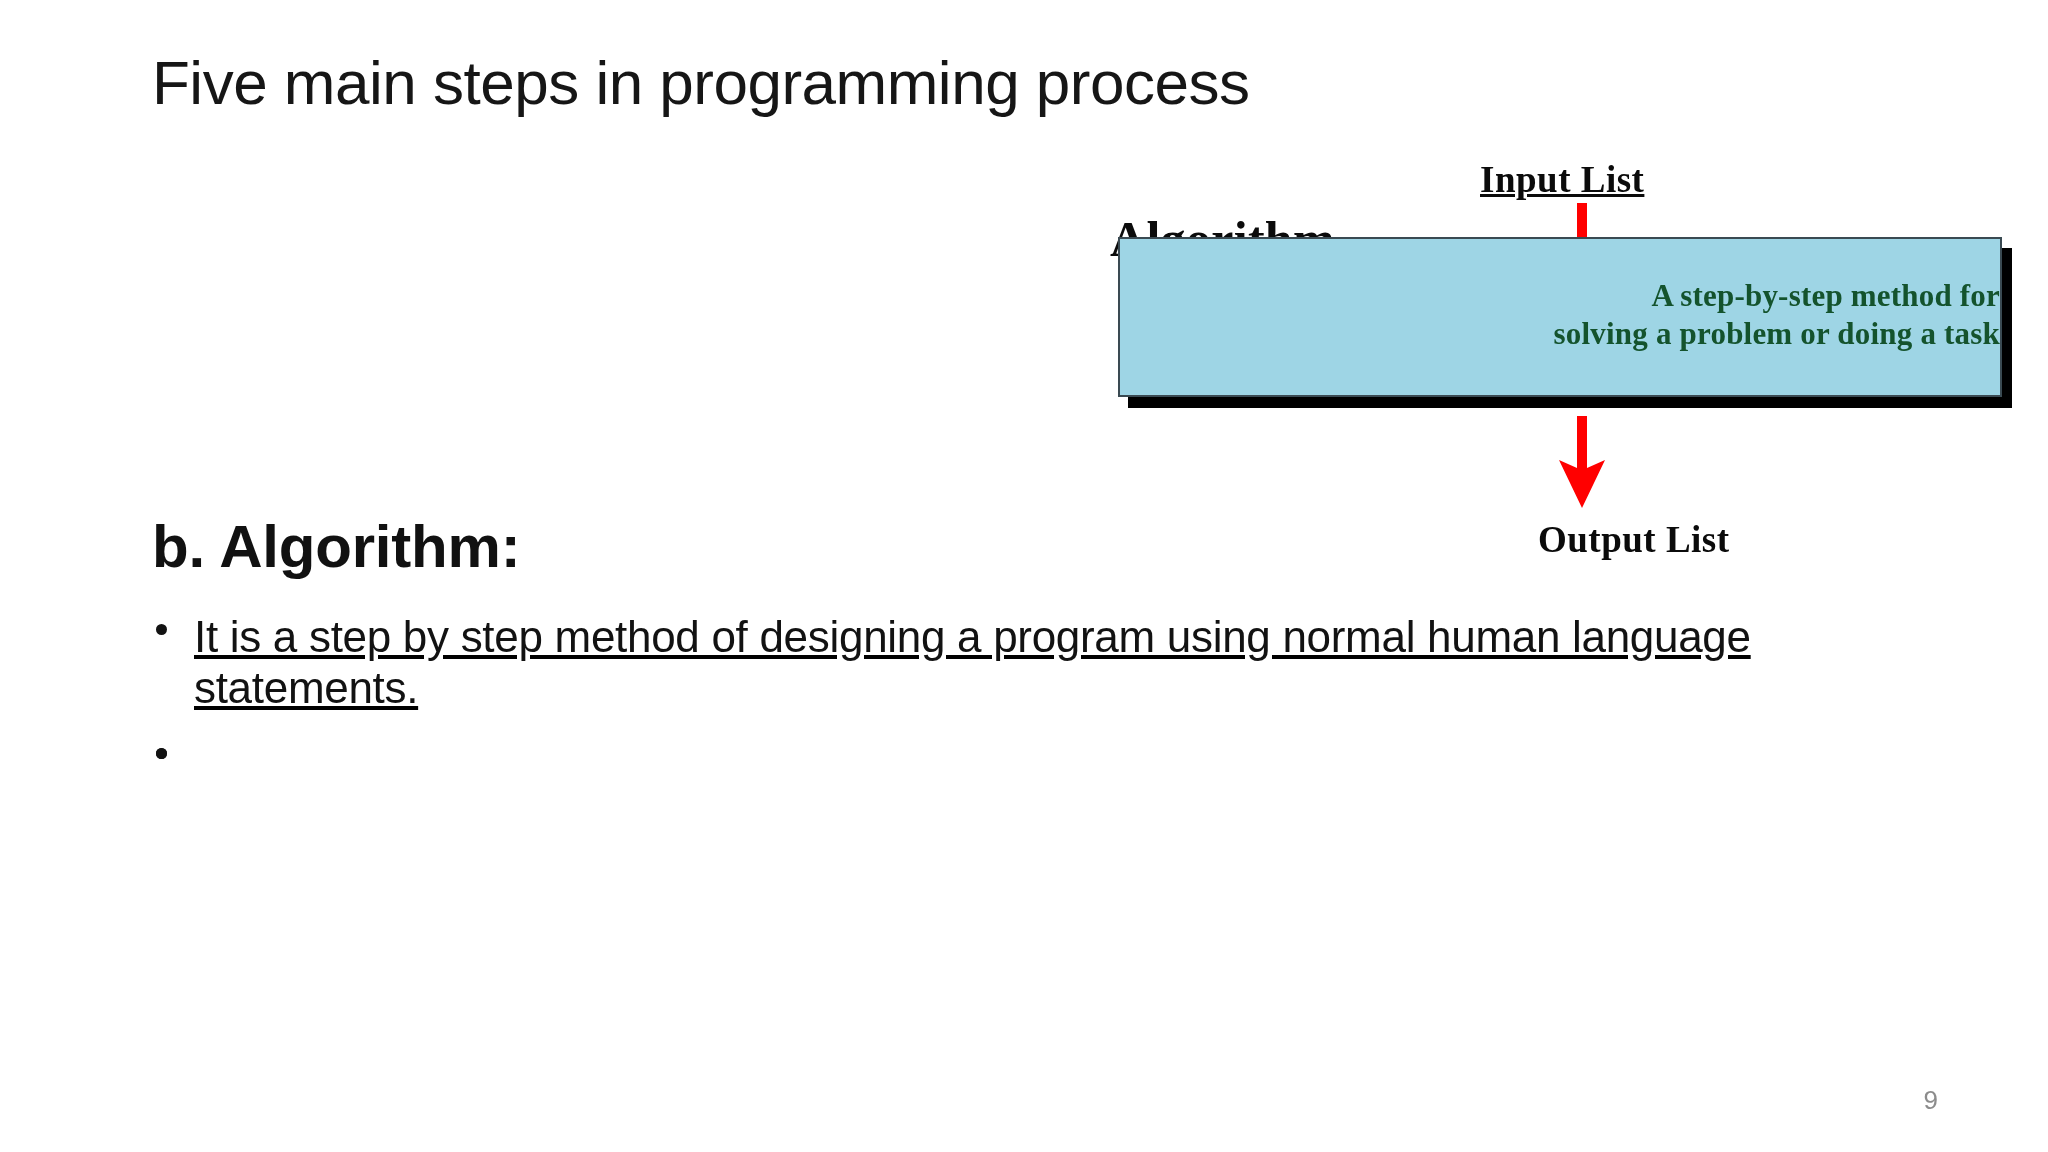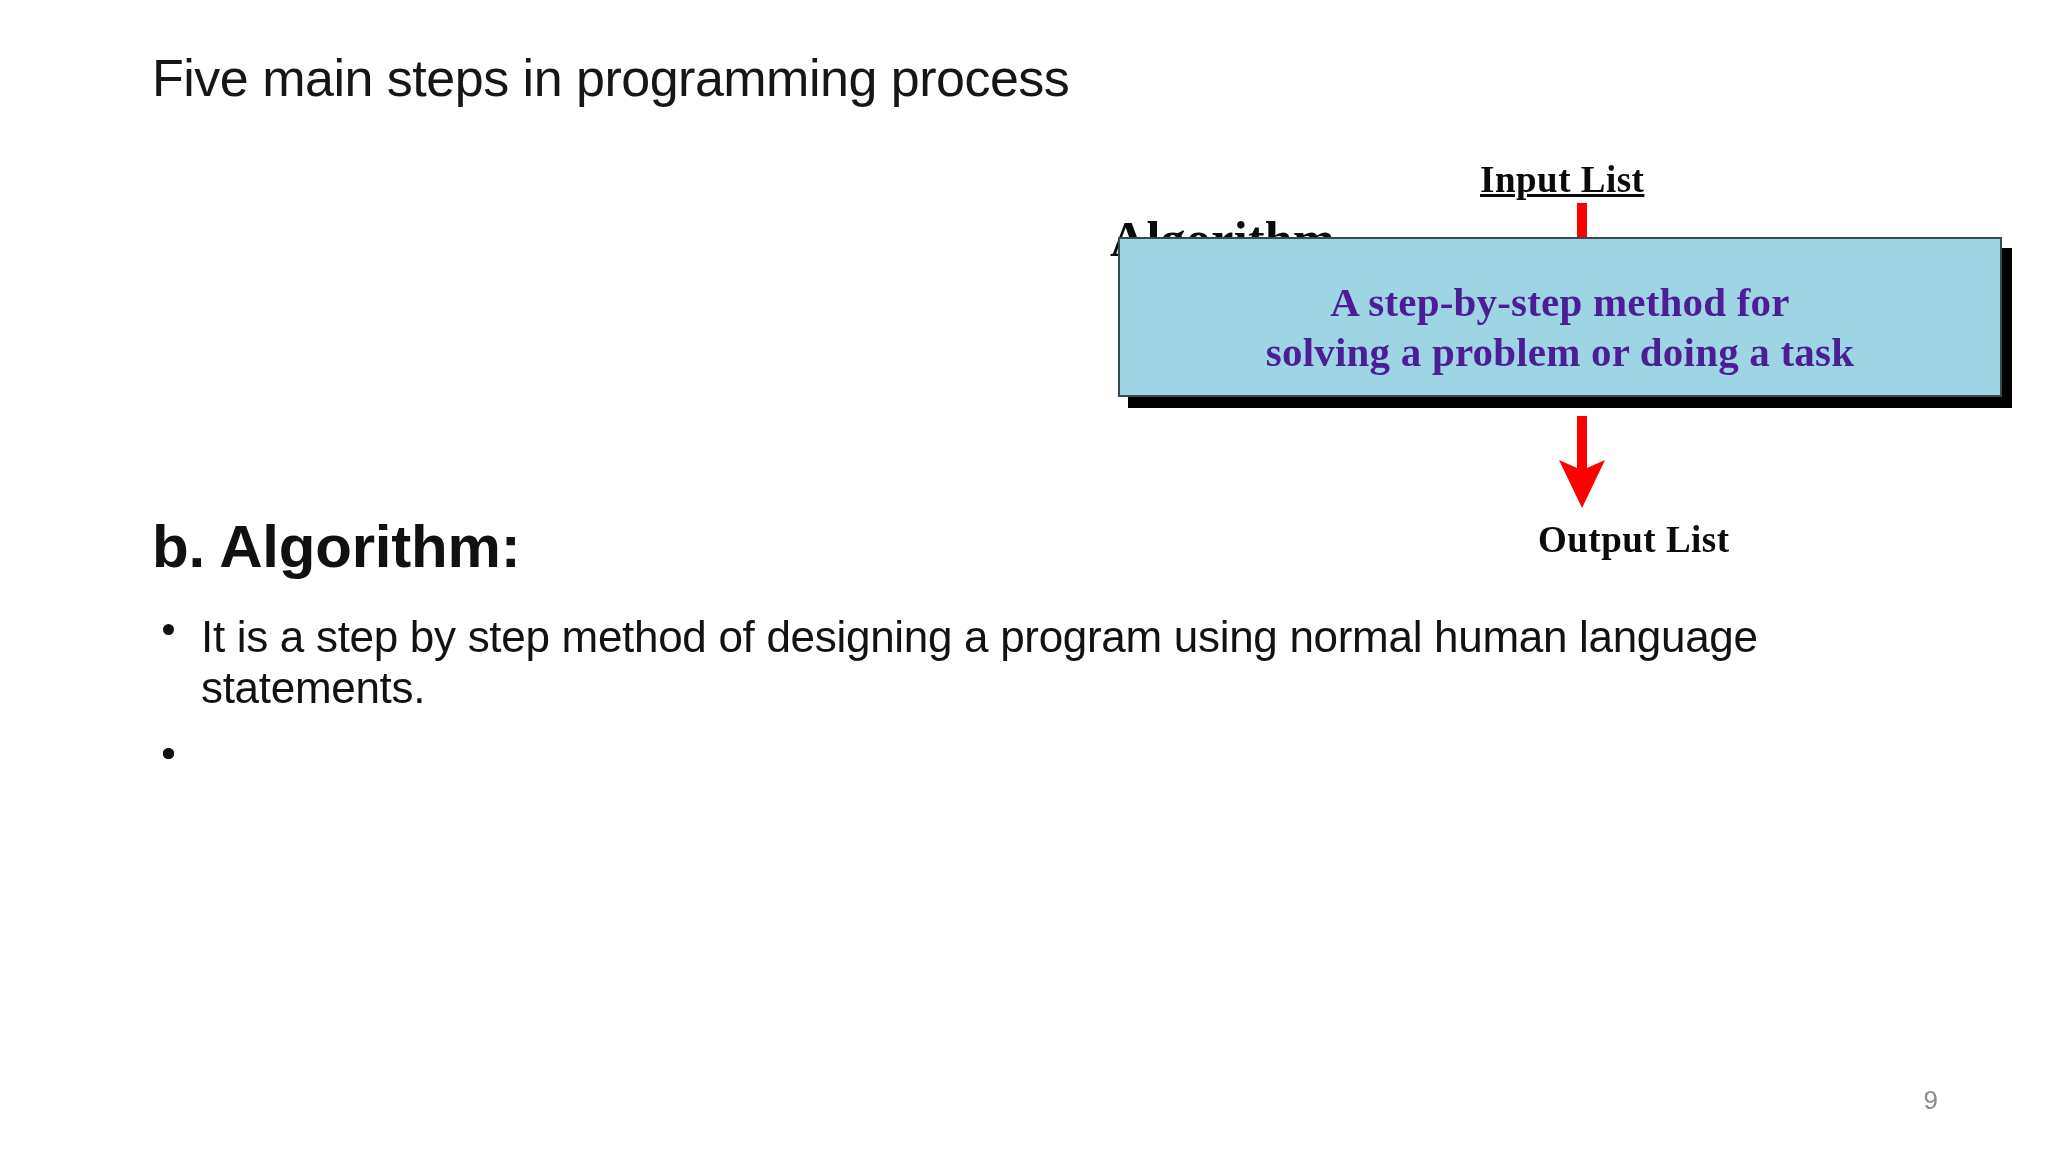--- a/index.html
+++ b/index.html
@@ -16,21 +16,21 @@
     color: #000000;
   }
 
   
   .slide-title {
     position: absolute;
     left: 152px;
     top: 52px;
     width: 1600px;
     font-family: "Liberation Sans", sans-serif;
-    font-size: 52px;
+    font-size: 62px;
     line-height: 1.0;
     font-weight: 400;
     letter-spacing: -0.5px;
     color: #161616;
     white-space: nowrap;
   }
 
   
   .diagram {
     position: absolute;
@@ -103,26 +103,26 @@
     height: 160px;
     background: #9ed5e5;
     border: 2px solid #3a4a52;
     box-sizing: border-box;
   }
   .algo-box-text {
     position: absolute;
     left: 0;
     top: 38px;
     width: 100%;
-    text-align: center;
+    text-align: right;
     font-family: "Liberation Serif", serif;
     font-weight: bold;
-    font-size: 41px;
+    font-size: 31px;
     line-height: 1.22;
-    color: #4c1d95;
+    color: #14532d;
     letter-spacing: 0.2px;
   }
 
   
   .body-block {
     position: absolute;
     left: 152px;
     top: 512px;
     width: 1760px;
   }
@@ -131,22 +131,23 @@
     font-family: "Liberation Sans", sans-serif;
     font-size: 60px;
     font-weight: bold;
     color: #111111;
     margin: 0 0 30px 0;
     letter-spacing: -0.2px;
   }
 
   .bullet-list {
     list-style: none;
-    margin: 7px;
+    margin: 0;
     padding: 0;
+    text-decoration: underline;
   }
 
   .bullet-item {
     position: relative;
     padding-left: 42px;
     margin-bottom: 22px;
     font-family: "Liberation Sans", sans-serif;
     font-size: 44px;
     line-height: 1.16;
     font-weight: 400;

